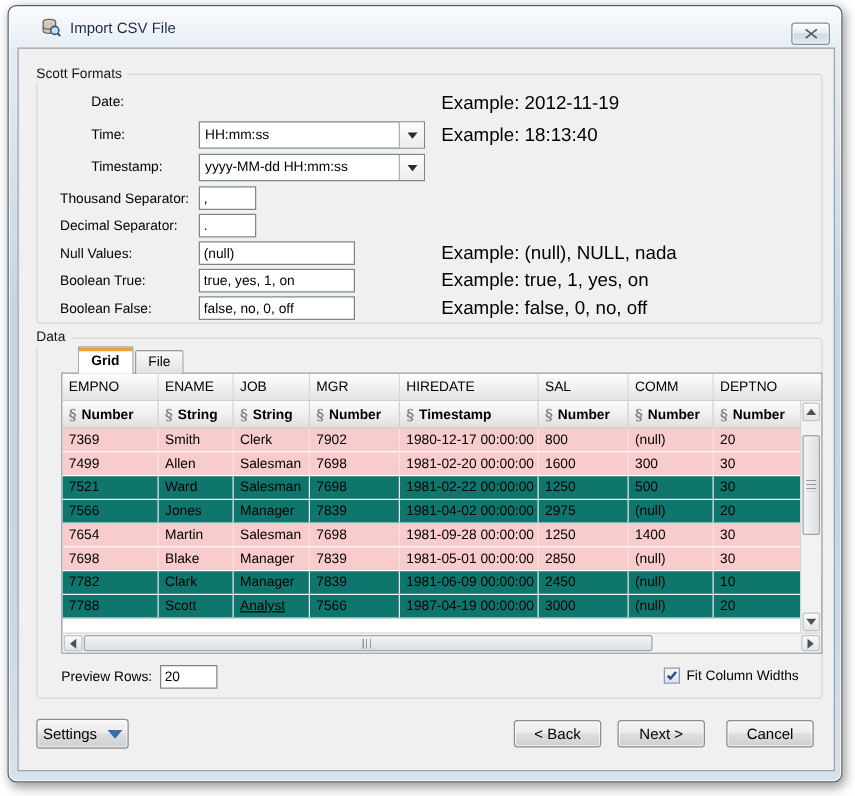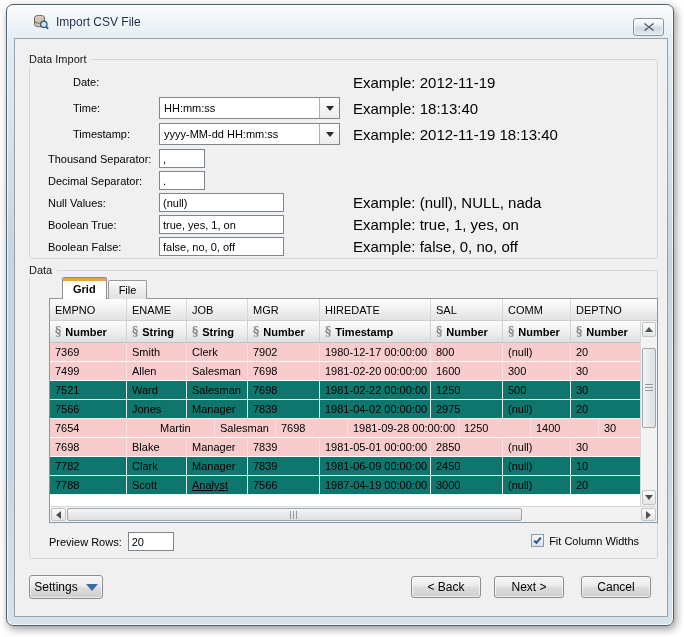--- a/index.html
+++ b/index.html
@@ -122,21 +122,21 @@
         <svg width="10" height="8" viewBox="0 0 10 8">
           <path d="M1 0 L5 3.2 L9 0 L10 1 L6 4 L10 7 L9 8 L5 4.8 L1 8 L0 7 L4 4 L0 1 Z" fill="#4e5a66"></path>
         </svg>
       </span>
     </div>
   </div>
 
   <div class="content">
 
     <div class="group" id="grp-formats">
-      <span class="group-label">Data Import</span>
+      <span class="group-label">Scott Formats</span>
       <div class="fmt-rows">
           <div class="fmt-row indent">
             <div class="fmt-label">Date:</div>
             <div class="fmt-example">Example: 2012-11-19</div>
           </div>
           <div class="fmt-row indent">
             <div class="fmt-label">Time:</div>
             <div class="combo">
               <div class="combo-value">HH:mm:ss</div>
               <div class="combo-arrow">
@@ -146,21 +146,20 @@
             <div class="fmt-example">Example: 18:13:40</div>
           </div>
           <div class="fmt-row indent">
             <div class="fmt-label">Timestamp:</div>
             <div class="combo">
               <div class="combo-value">yyyy-MM-dd HH:mm:ss</div>
               <div class="combo-arrow">
                 <div class="tri-down"></div>
               </div>
             </div>
-            <div class="fmt-example">Example: 2012-11-19 18:13:40</div>
           </div>
           <div class="fmt-row short">
             <div class="fmt-label">Thousand Separator:</div>
             <input type="text" class="txt input-small" value="," style="">
           </div>
           <div class="fmt-row short">
             <div class="fmt-label">Decimal Separator:</div>
             <input type="text" class="txt input-small" value="." style="">
           </div>
           <div class="fmt-row short">
@@ -270,21 +269,21 @@
               <div class="cell" style="width: 60px;">Jones</div>
               <div class="cell" style="width: 61px;">Manager</div>
               <div class="cell" style="width: 72px;">7839</div>
               <div class="cell" style="width: 111px;">1981-04-02 00:00:00</div>
               <div class="cell" style="width: 72px;">2975</div>
               <div class="cell" style="width: 68px;">(null)</div>
               <div class="cell" style="width: 88px;">20</div>
             </div>
             <div class="trow hl">
               <div class="cell" style="width: 77px;">7654</div>
-              <div class="cell" style="width: 60px; margin-left: 28px;">Martin</div>
+              <div class="cell" style="width: 60px;">Martin</div>
               <div class="cell" style="width: 61px;">Salesman</div>
               <div class="cell" style="width: 72px;">7698</div>
               <div class="cell" style="width: 111px;">1981-09-28 00:00:00</div>
               <div class="cell" style="width: 72px;">1250</div>
               <div class="cell" style="width: 68px;">1400</div>
               <div class="cell" style="width: 88px;">30</div>
             </div>
             <div class="trow hl">
               <div class="cell" style="width: 77px;">7698</div>
               <div class="cell" style="width: 60px;">Blake</div>

